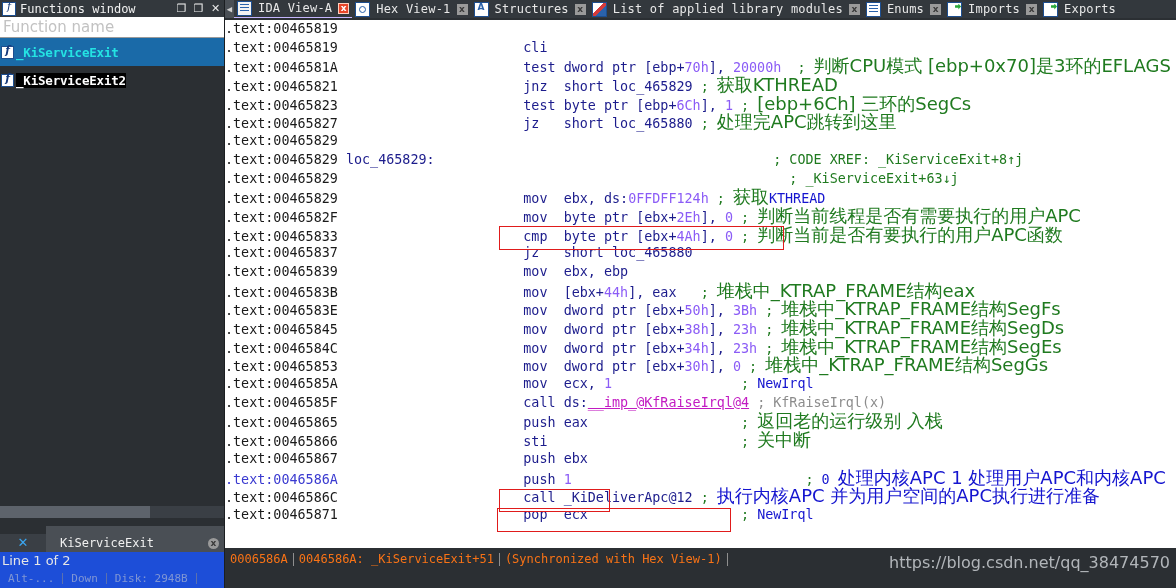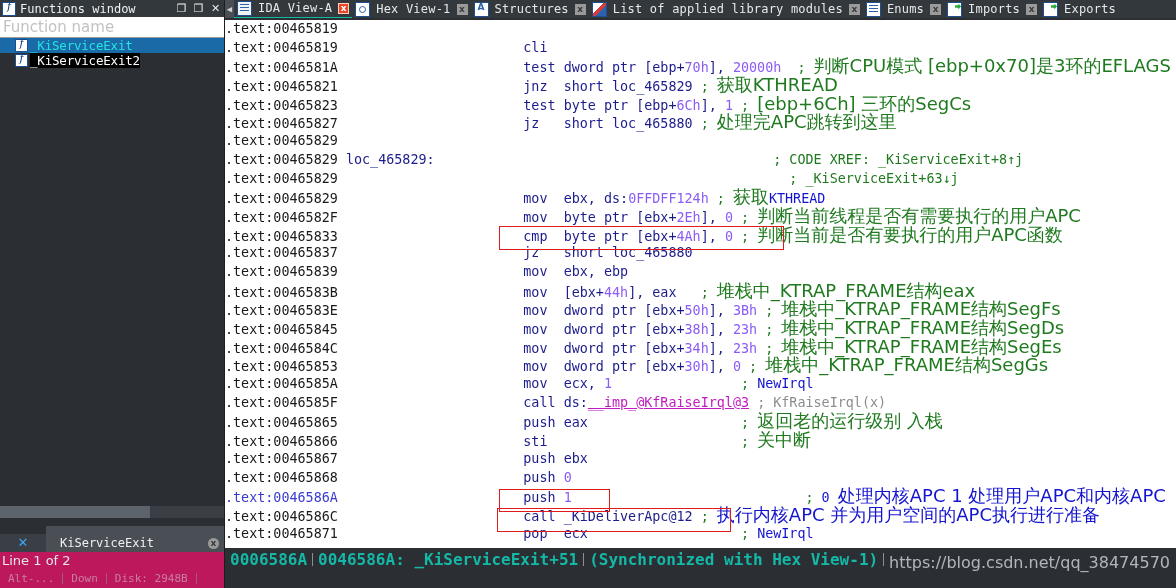--- a/index.html
+++ b/index.html
@@ -16,21 +16,21 @@
   .tabbar{
     position:absolute;left:225px;top:0;width:951px;height:18px;
     background:#33383d;display:flex;align-items:center;
     overflow:hidden;
   }
   .tab{
     display:flex;align-items:center;height:18px;padding:0 3px;
     color:#e8e8e8;font-family:"DejaVu Sans Mono","Liberation Mono",monospace;
     font-size:12px;white-space:nowrap;flex:0 0 auto;
   }
-  .tab.active{border-bottom:2px solid #14b8a6;}
+  .tab.active{border-bottom:2px solid #c4b5fd;}
   .tab .tlabel{margin:0 6px;letter-spacing:.2px;}
   .tico{width:13px;height:13px;flex:0 0 auto;position:relative;display:inline-block;}
   .tclose{
     width:11px;height:11px;flex:0 0 auto;background:#9a9a9a;color:#3a3a3a;
     font-size:9px;line-height:11px;text-align:center;font-weight:bold;
     font-family:"DejaVu Sans","Liberation Sans",sans-serif;
   }
   .tclose.red{background:#e8472a;color:#fff;border:1px solid #ffd0c0;width:9px;height:9px;line-height:9px;}
   .tab-scrollL{width:9px;height:18px;background:#4a4f55;color:#cfcfcf;font-size:9px;
     text-align:center;line-height:18px;flex:0 0 auto;}
@@ -66,21 +66,21 @@
   .fw-title{height:17px;display:flex;align-items:center;background:#33383d;}
   .fw-title .ico-fn{width:12px;height:12px;position:relative;margin:0 4px 0 2px;flex:0 0 auto;}
   .fw-name{flex:1;color:#f0f0f0;font-size:12px;white-space:nowrap;
     font-family:"DejaVu Sans Mono","Liberation Mono",monospace;}
   .fw-btn{width:17px;height:15px;color:#e9e9e9;font-size:11px;text-align:center;line-height:15px;
     font-family:"DejaVu Sans","Liberation Sans",sans-serif;flex:0 0 auto;}
   .fw-filter{height:20px;background:#ffffff;border-bottom:1px solid #9a9a9a;
     display:flex;align-items:center;padding-left:3px;}
   .fw-filter span{color:#c2c2c2;font-size:15px;font-family:"DejaVu Sans","Liberation Sans",sans-serif;}
   .fw-list{background:#2b2f33;}
-  .fw-row{height:15px;display:flex;align-items:center;padding-left:15px;}
+  .fw-row{height:28px;display:flex;align-items:center;padding-left:1px;font-weight:bold;}
   .fw-row .ico-fn{width:11px;height:11px;position:relative;margin-right:2px;flex:0 0 auto;}
   .fw-row.sel{background:#1a6aa8;}
   .fw-lbl{font-size:12.5px;white-space:nowrap;letter-spacing:-0.2px;}
   .fw-lbl.cyan{color:#24e3e3;}
   .fw-lbl.onyellow{background:#000000;color:#ffffff;}
   .fw-scroll{position:absolute;left:0;top:506px;width:224px;height:12px;background:#3a3f45;}
   .fw-scroll-thumb{position:absolute;left:0;top:0;width:150px;height:12px;background:#5d636b;}
   .fw-bottom{position:absolute;left:0;top:534px;width:224px;height:18px;display:flex;align-items:center;}
   .fw-x{width:46px;height:18px;background:#3a3f45;color:#3ba6f0;font-size:13px;
     text-align:center;line-height:18px;font-weight:bold;
@@ -107,27 +107,27 @@
   .loc{color:#1c1c8c;}
   .imp{color:#c21bc2;text-decoration:underline;}
   .gry{color:#8c8c8c;}
   .zh{font-family:"DejaVu Sans","Liberation Sans",sans-serif;font-size:18px;}
 
   .redbox{position:absolute;border:1.6px solid #e01b1b;pointer-events:none;}
 
   
   .statusbar{position:absolute;left:225px;top:548px;width:951px;height:22px;
     background:#2b2f33;display:flex;align-items:center;}
-  .sb-cell{color:#14b8a6;font-size:16px;padding:0 5px;white-space:nowrap;
-    font-family:"DejaVu Sans Mono","Liberation Mono",monospace;font-weight:bold;}
+  .sb-cell{color:#f97316;font-size:12px;padding:0 5px;white-space:nowrap;
+    font-family:"DejaVu Sans Mono","Liberation Mono",monospace;}
   .sb-sep{width:1px;height:13px;background:#8f8f8f;}
   .watermark{position:absolute;right:6px;top:553px;color:#c9cdd1;font-size:16px;
     font-family:"DejaVu Sans","Liberation Sans",sans-serif;opacity:.85;}
 
-  .botleft{position:absolute;left:0;top:552px;width:224px;height:36px;background:#be185d;}
+  .botleft{position:absolute;left:0;top:552px;width:224px;height:36px;background:#1d4ed8;}
   .bl-line{color:#e6e6e6;font-size:13px;padding-left:2px;line-height:18px;
     font-family:"DejaVu Sans","Liberation Sans",sans-serif;white-space:nowrap;}
   .bl-row2{display:flex;align-items:center;height:16px;opacity:.55;overflow:hidden;}
   .bl-row2 span{color:#d0d0d0;font-size:11px;padding:0 8px;white-space:nowrap;}
   .bl-row2 i{width:1px;height:11px;background:#8f8f8f;display:inline-block;}
   .vdivider{position:absolute;left:224px;top:0;width:1px;height:588px;background:#1b1e21;}
 </style>
 </head>
 <body>
 
@@ -231,25 +231,24 @@
       <div class="line"><span class="addr">.text:0046582F</span><span class="addr">                       </span><span class="mn">mov</span><span class="addr">  </span><span class="op">byte ptr [ebx+</span><span class="num">2Eh</span><span class="op">], </span><span class="num">0</span><span class="addr"> </span><span class="cmt">; </span><span class="cmt zh">判断当前线程是否有需要执行的用户APC</span></div>
       <div class="line"><span class="addr">.text:00465833</span><span class="addr">                       </span><span class="mn">cmp</span><span class="addr">  </span><span class="op">byte ptr [ebx+</span><span class="num">4Ah</span><span class="op">], </span><span class="num">0</span><span class="addr"> </span><span class="cmt">; </span><span class="cmt zh">判断当前是否有要执行的用户APC函数</span></div>
       <div class="line"><span class="addr">.text:00465837</span><span class="addr">                       </span><span class="mn">jz</span><span class="addr">   </span><span class="loc">short loc_465880</span></div>
       <div class="line"><span class="addr">.text:00465839</span><span class="addr">                       </span><span class="mn">mov</span><span class="addr">  </span><span class="op">ebx, ebp</span></div>
       <div class="line"><span class="addr">.text:0046583B</span><span class="addr">                       </span><span class="mn">mov</span><span class="addr">  </span><span class="op">[ebx+</span><span class="num">44h</span><span class="op">], eax</span><span class="addr">   </span><span class="cmt">; </span><span class="cmt zh">堆栈中_KTRAP_FRAME结构eax</span></div>
       <div class="line"><span class="addr">.text:0046583E</span><span class="addr">                       </span><span class="mn">mov</span><span class="addr">  </span><span class="op">dword ptr [ebx+</span><span class="num">50h</span><span class="op">], </span><span class="num">3Bh</span><span class="addr"> </span><span class="cmt">; </span><span class="cmt zh">堆栈中_KTRAP_FRAME结构SegFs</span></div>
       <div class="line"><span class="addr">.text:00465845</span><span class="addr">                       </span><span class="mn">mov</span><span class="addr">  </span><span class="op">dword ptr [ebx+</span><span class="num">38h</span><span class="op">], </span><span class="num">23h</span><span class="addr"> </span><span class="cmt">; </span><span class="cmt zh">堆栈中_KTRAP_FRAME结构SegDs</span></div>
       <div class="line"><span class="addr">.text:0046584C</span><span class="addr">                       </span><span class="mn">mov</span><span class="addr">  </span><span class="op">dword ptr [ebx+</span><span class="num">34h</span><span class="op">], </span><span class="num">23h</span><span class="addr"> </span><span class="cmt">; </span><span class="cmt zh">堆栈中_KTRAP_FRAME结构SegEs</span></div>
       <div class="line"><span class="addr">.text:00465853</span><span class="addr">                       </span><span class="mn">mov</span><span class="addr">  </span><span class="op">dword ptr [ebx+</span><span class="num">30h</span><span class="op">], </span><span class="num">0</span><span class="addr"> </span><span class="cmt">; </span><span class="cmt zh">堆栈中_KTRAP_FRAME结构SegGs</span></div>
       <div class="line"><span class="addr">.text:0046585A</span><span class="addr">                       </span><span class="mn">mov</span><span class="addr">  </span><span class="op">ecx, </span><span class="num">1</span><span class="addr">                </span><span class="cmt">; </span><span class="cmt-blue">NewIrql</span></div>
-      <div class="line"><span class="addr">.text:0046585F</span><span class="addr">                       </span><span class="mn">call</span><span class="addr"> </span><span class="op">ds:</span><span class="imp">__imp_@KfRaiseIrql@3</span><span class="addr"> </span><span class="gry">; KfRaiseIrql(x)</span></div>
+      <div class="line"><span class="addr">.text:0046585F</span><span class="addr">                       </span><span class="mn">call</span><span class="addr"> </span><span class="op">ds:</span><span class="imp">__imp_@KfRaiseIrql@4</span><span class="addr"> </span><span class="gry">; KfRaiseIrql(x)</span></div>
       <div class="line"><span class="addr">.text:00465865</span><span class="addr">                       </span><span class="mn">push</span><span class="addr"> </span><span class="op">eax</span><span class="addr">                   </span><span class="cmt">; </span><span class="cmt zh">返回老的运行级别 入栈</span></div>
       <div class="line"><span class="addr">.text:00465866</span><span class="addr">                       </span><span class="mn">sti</span><span class="addr">                        </span><span class="cmt">; </span><span class="cmt zh">关中断</span></div>
       <div class="line"><span class="addr">.text:00465867</span><span class="addr">                       </span><span class="mn">push</span><span class="addr"> </span><span class="op">ebx</span></div>
-      <div class="line"><span class="addr">.text:00465868</span><span class="addr">                       </span><span class="mn">push</span><span class="addr"> </span><span class="num">0</span></div>
       <div class="line"><span class="addr cur">.text:0046586A</span><span class="addr">                       </span><span class="mn">push</span><span class="addr"> </span><span class="num">1</span><span class="addr">                             </span><span class="cmt">; </span><span class="cmt-blue">0 </span><span class="cmt-blue zh">处理内核APC 1 处理用户APC和内核APC</span></div>
       <div class="line"><span class="addr">.text:0046586C</span><span class="addr">                       </span><span class="mn">call</span><span class="addr"> </span><span class="loc">_KiDeliverApc@12</span><span class="addr"> </span><span class="cmt">; </span><span class="cmt-blue zh">执行内核APC 并为用户空间的APC执行进行准备</span></div>
       <div class="line"><span class="addr">.text:00465871</span><span class="addr">                       </span><span class="mn">pop</span><span class="addr">  </span><span class="op">ecx</span><span class="addr">                   </span><span class="cmt">; </span><span class="cmt-blue">NewIrql</span></div>
     </div>
 
   <div class="redbox" style="left:499px;top:226px;width:283px;height:22px;"></div>
   <div class="redbox" style="left:499px;top:489px;width:109px;height:21px;"></div>
   <div class="redbox" style="left:497px;top:508px;width:232px;height:22px;"></div>
 
   <div class="statusbar">

